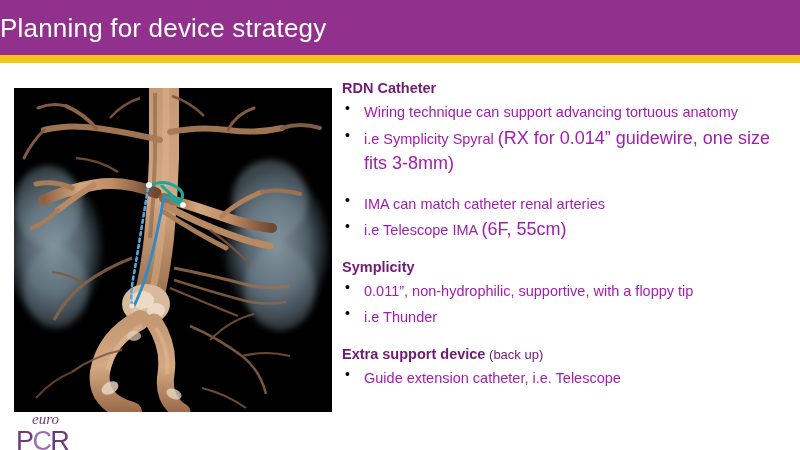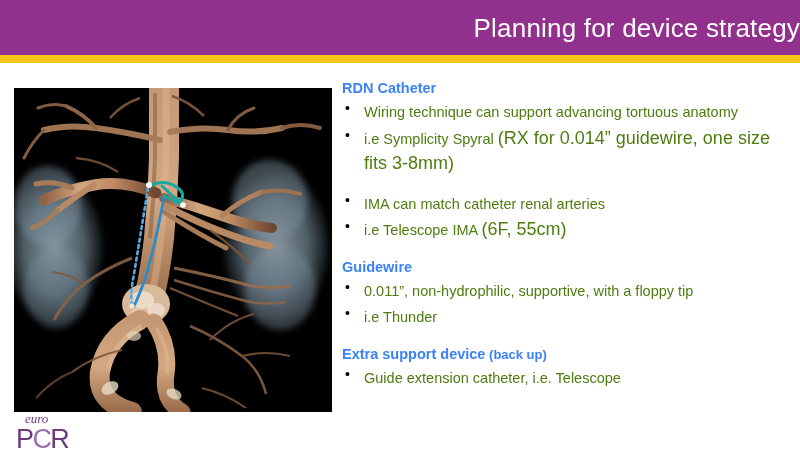--- a/index.html
+++ b/index.html
@@ -17,21 +17,21 @@
 
   
   .title-bar {
     position: absolute;
     left: 0; top: 0;
     width: 800px;
     height: 55px;
     background: #92318D;
     display: flex;
     align-items: center;
-    justify-content: flex-end;
+    justify-content: flex-start;
     box-sizing: border-box;
   }
   .title-bar .slide-title {
     color: #ffffff;
     font-size: 26px;
     font-weight: 300;
     letter-spacing: 0.2px;
     line-height: 1;
     white-space: nowrap;
   }
@@ -58,26 +58,26 @@
   
   .content-col {
     position: absolute;
     left: 342px;
     top: 78px;
     width: 452px;
   }
   .sec-head {
     font-size: 14.5px;
     font-weight: bold;
-    color: #3b82f6;
+    color: #701a75;
     margin: 0 0 1px 0;
     line-height: 1.38;
   }
   .sec-head .sub-note {
-    font-weight: bold;
+    font-weight: normal;
     font-size: 13px;
   }
   .bullet-row {
     display: flex;
     align-items: flex-start;
     margin: 0 0 1px 0;
   }
   .bullet-dot {
     width: 22px;
     flex: 0 0 22px;
@@ -85,42 +85,42 @@
     line-height: 1.42;
     color: #000000;
     text-align: left;
     padding-left: 3px;
     box-sizing: border-box;
   }
   .bullet-text {
     flex: 1 1 auto;
     font-size: 14.5px;
     line-height: 1.42;
-    color: #4d7c0f;
+    color: #a21caf;
   }
   .bullet-text .paren {
     font-size: 18px;
   }
   .sec-gap { height: 13px; }
 
   
   .brand-logo {
     position: absolute;
     left: 16px;
     top: 412px;
     width: 74px;
     height: 36px;
   }
   .brand-euro {
     font-family: "Liberation Serif", serif;
     font-style: italic;
-    font-size: 13px;
+    font-size: 15px;
     color: #6E3A7E;
     line-height: 1;
-    margin-left: 9px;
+    margin-left: 16px;
   }
   .brand-pcr {
     font-size: 27px;
     font-weight: normal;
     line-height: 1;
     letter-spacing: -1.6px;
     margin-top: 1px;
   }
   .brand-p { color: #6E3A7E; }
   .brand-c { color: #9B6FAD; }
@@ -302,21 +302,21 @@
     <div class="bullet-row">
       <span class="bullet-dot">•</span>
       <span class="bullet-text"><span>i.e Telescope IMA </span><span class="paren">(6F, 55cm)</span></span>
     </div>
   </div>
 
   <div class="sec-gap"></div>
 
   <div>
     <div class="sec-head">
-      <span>Guidewire</span><span class="sub-note"></span>
+      <span>Symplicity</span><span class="sub-note"></span>
     </div>
     <div class="bullet-row">
       <span class="bullet-dot">•</span>
       <span class="bullet-text"><span>0.011”, non-hydrophilic, supportive, with a floppy tip</span><span class="paren"></span></span>
     </div>
     <div class="bullet-row">
       <span class="bullet-dot">•</span>
       <span class="bullet-text"><span>i.e Thunder</span><span class="paren"></span></span>
     </div>
   </div>

